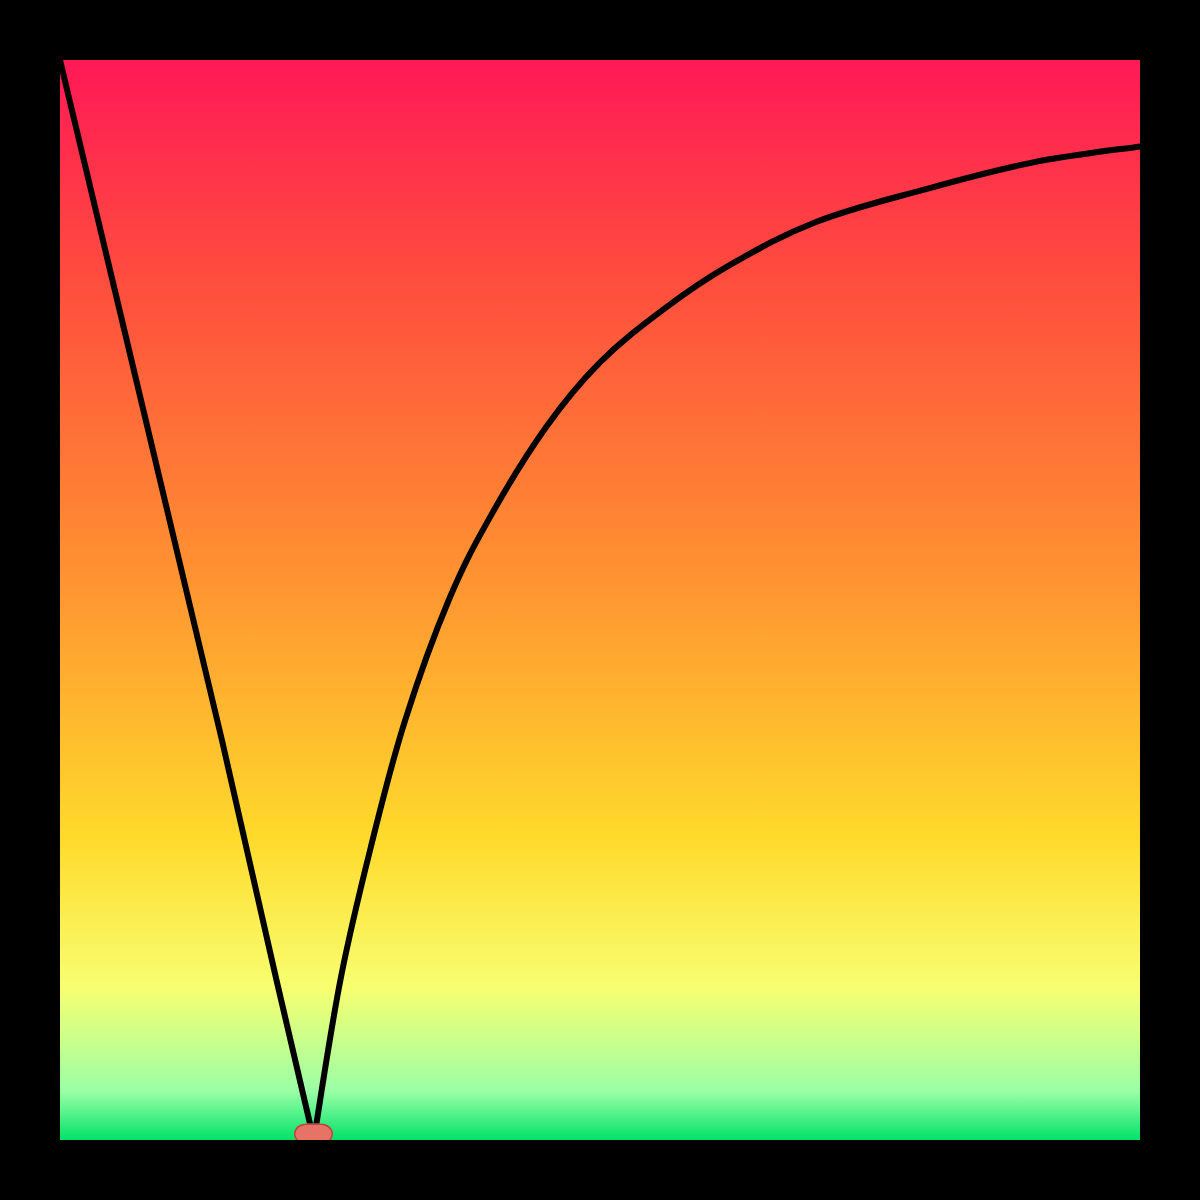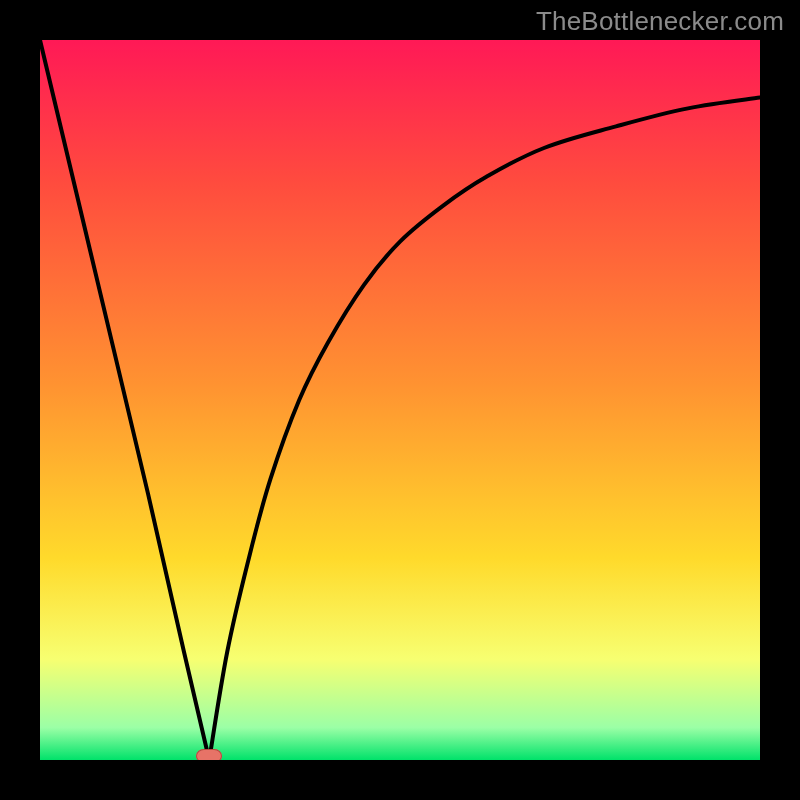--- a/index.html
+++ b/index.html
@@ -55,21 +55,20 @@
     width: 26px;
     height: 14px;
     border-radius: 8px / 7px;
     transform: translate(-50%, -50%);
   }
 </style>
 </head>
 <body>
 
 <div class="frame">
-  <div class="watermark">TheBottlenecker.com</div>
   <div class="plot-area">
     <svg class="gradient" viewBox="0 0 720 720" preserveAspectRatio="none">
       <defs>
         <linearGradient id="bg" x1="0" y1="0" x2="0" y2="1">
             <stop offset="0%" stop-color="#ff1956"></stop>
             <stop offset="20%" stop-color="#ff4c3e"></stop>
             <stop offset="48%" stop-color="#ff9331"></stop>
             <stop offset="72%" stop-color="#ffda2b"></stop>
             <stop offset="86%" stop-color="#f7ff71"></stop>
             <stop offset="95.5%" stop-color="#9bffa6"></stop>

